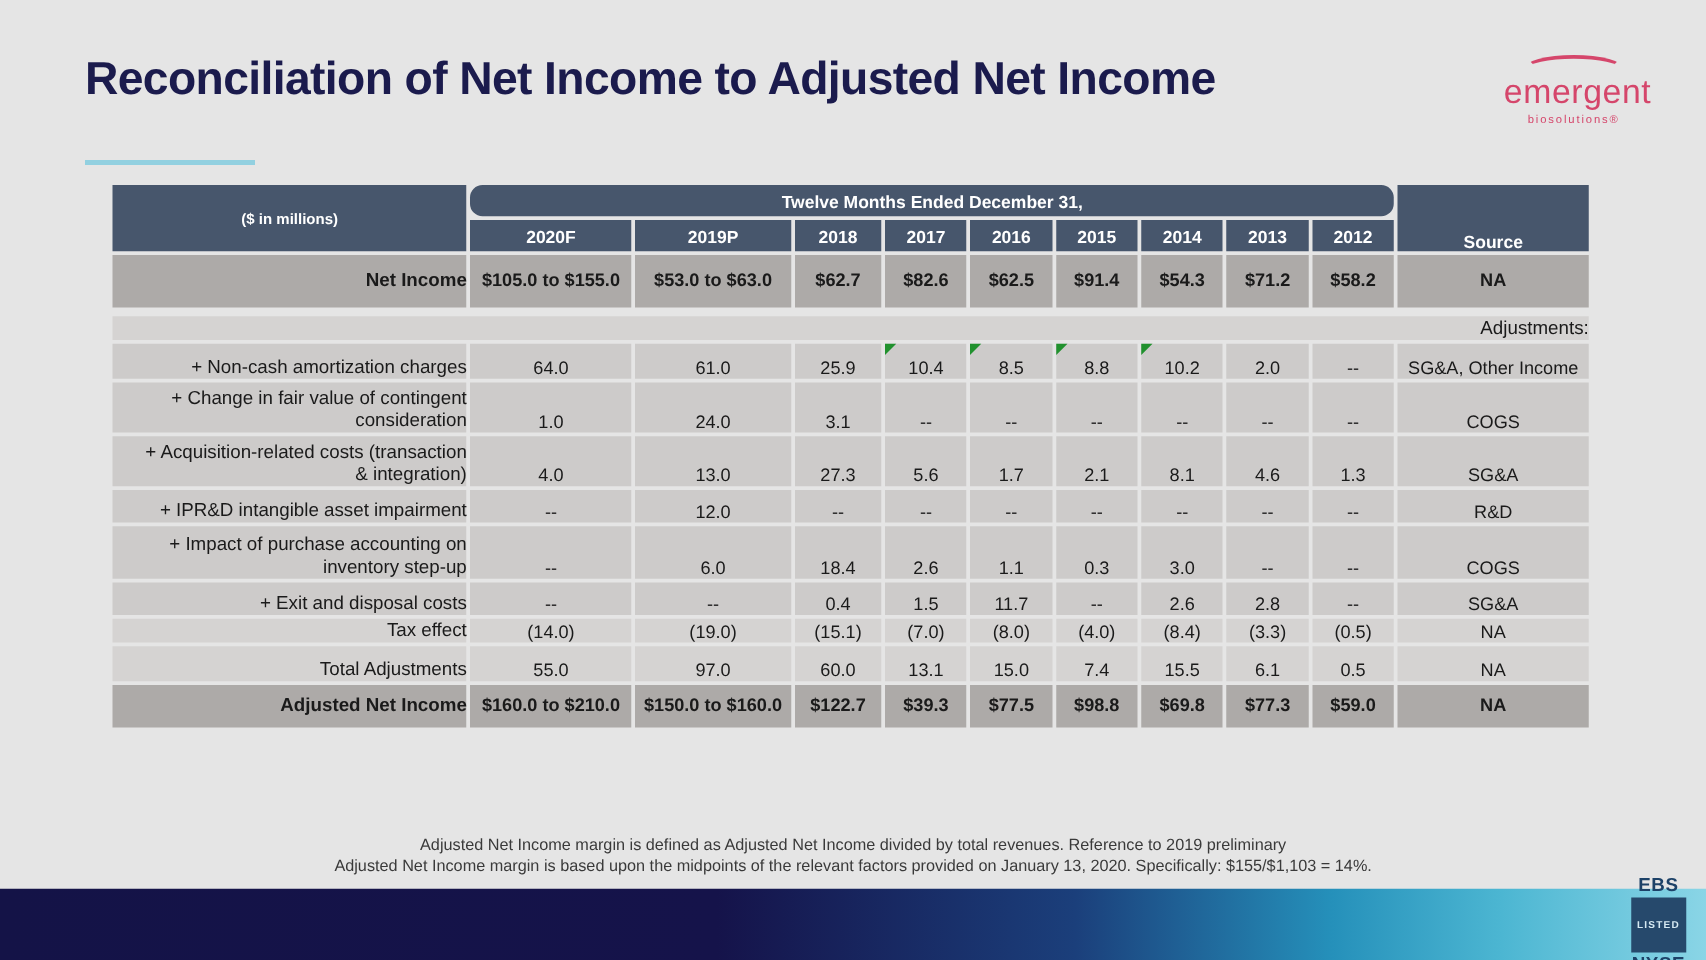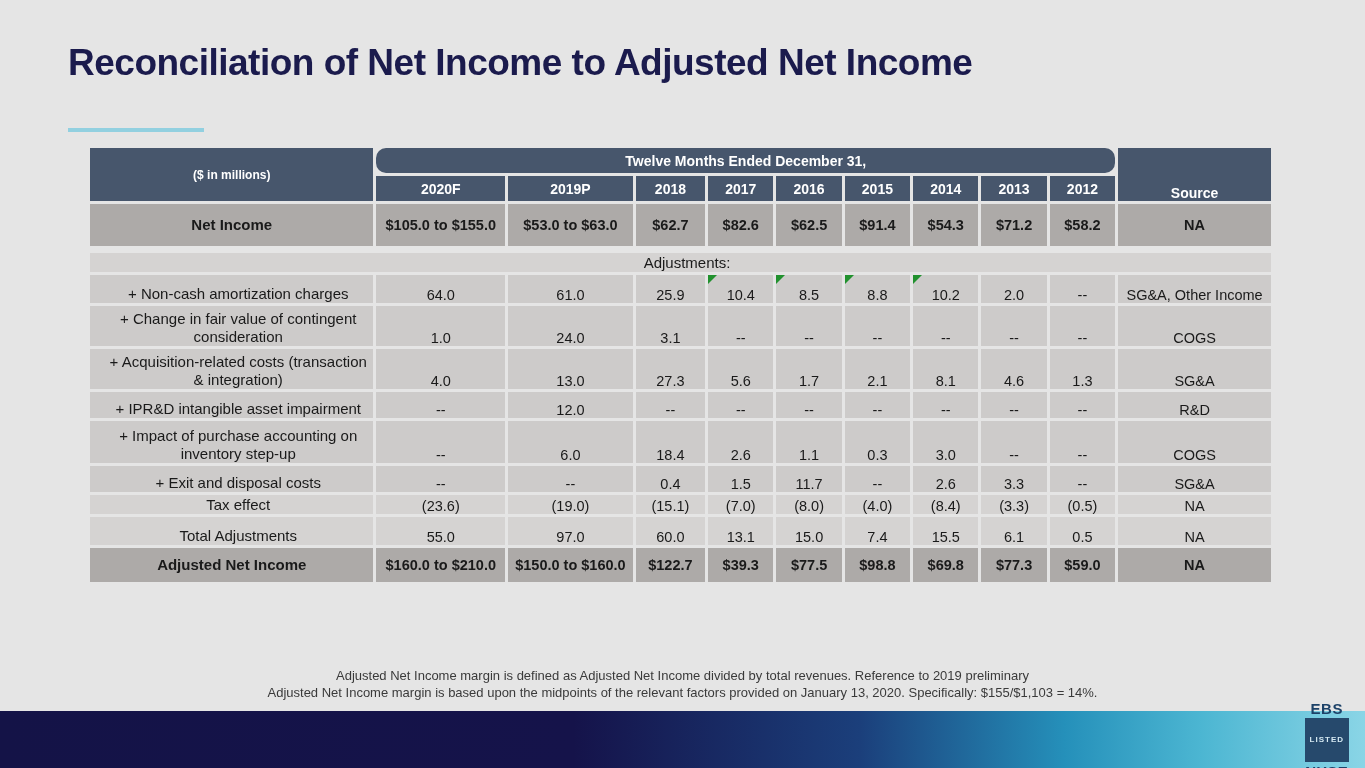--- a/index.html
+++ b/index.html
@@ -31,21 +31,21 @@
   thead th { background:#47566c; color:#ffffff; font-weight:bold; text-align:center; }
   .h-millions { font-size:12px; vertical-align:middle; }
   .h-period   { font-size:14px; vertical-align:middle;border-radius:10px; }
   .h-year     { font-size:14px; vertical-align:middle; }
   .h-source   { font-size:14px; vertical-align:bottom; padding-bottom:8px; }
   tbody td { font-size:14.5px; vertical-align:bottom; padding-bottom:6px; }
   tr.strong td { background:#adaaa8; font-weight:bold; vertical-align:middle; padding-bottom:0; }
   tr.mid td    { background:#cdcbca; }
   tr.light td  { background:#d5d3d2; }
   tr.spacer td { background:transparent; padding:0; height:1px; }
-  td.lbl { text-align:center; padding-left:10px; font-size:15px; line-height:18px; }
+  td.lbl { text-align:right; padding-left:10px; font-size:15px; line-height:18px; }
   tr.mid td.lbl, tr.light td.lbl { padding-left:13px; }
   td.val, td.src { text-align:center; position:relative; }
   .flag {
     position:absolute; left:0; top:0; width:0; height:0;
     border-top:9px solid #21912e; border-right:9px solid transparent;
   }
   .rh25{height:25px} .rh26{height:26px} .rh28{height:28px} .rh29{height:19px}
   .rh34{height:34px} .rh40{height:40px} .rh42{height:42px}
   
   .footnote {
@@ -69,20 +69,25 @@
   .nyse .exch { font-size:15px; font-weight:bold; letter-spacing:0.5px; }
 </style>
 </head>
 <body>
 
 <div class="slide">
 
   <h1 class="title">Reconciliation of Net Income to Adjusted Net Income</h1>
   <div class="accent"></div>
 
+  <div class="logo">
+    <div class="arc"></div>
+    <div class="brand">emergent</div>
+    <div class="sub">biosolutions®</div>
+  </div>
 
   <table class="recon">
     <colgroup>
       <col style="width:282px">
         <col style="width:128px">
         <col style="width:124px">
       <col style="width:69px">
         <col style="width:65px">
         <col style="width:65px">
       <col style="width:65px">
@@ -196,27 +201,27 @@
       </tr>
       <tr class="mid rh26">
         <td class="lbl">+ Exit and disposal costs</td>
         <td class="val">--</td>
         <td class="val">--</td>
         <td class="val">0.4</td>
         <td class="val">1.5</td>
         <td class="val">11.7</td>
         <td class="val">--</td>
         <td class="val">2.6</td>
-        <td class="val">3.3</td>
+        <td class="val">2.8</td>
         <td class="val">--</td>
         <td class="src">SG&amp;A</td>
       </tr>
       <tr class="light rh29">
         <td class="lbl">Tax effect</td>
-        <td class="val">(23.6)</td>
+        <td class="val">(14.0)</td>
         <td class="val">(19.0)</td>
         <td class="val">(15.1)</td>
         <td class="val">(7.0)</td>
         <td class="val">(8.0)</td>
         <td class="val">(4.0)</td>
         <td class="val">(8.4)</td>
         <td class="val">(3.3)</td>
         <td class="val">(0.5)</td>
         <td class="src">NA</td>
       </tr>

